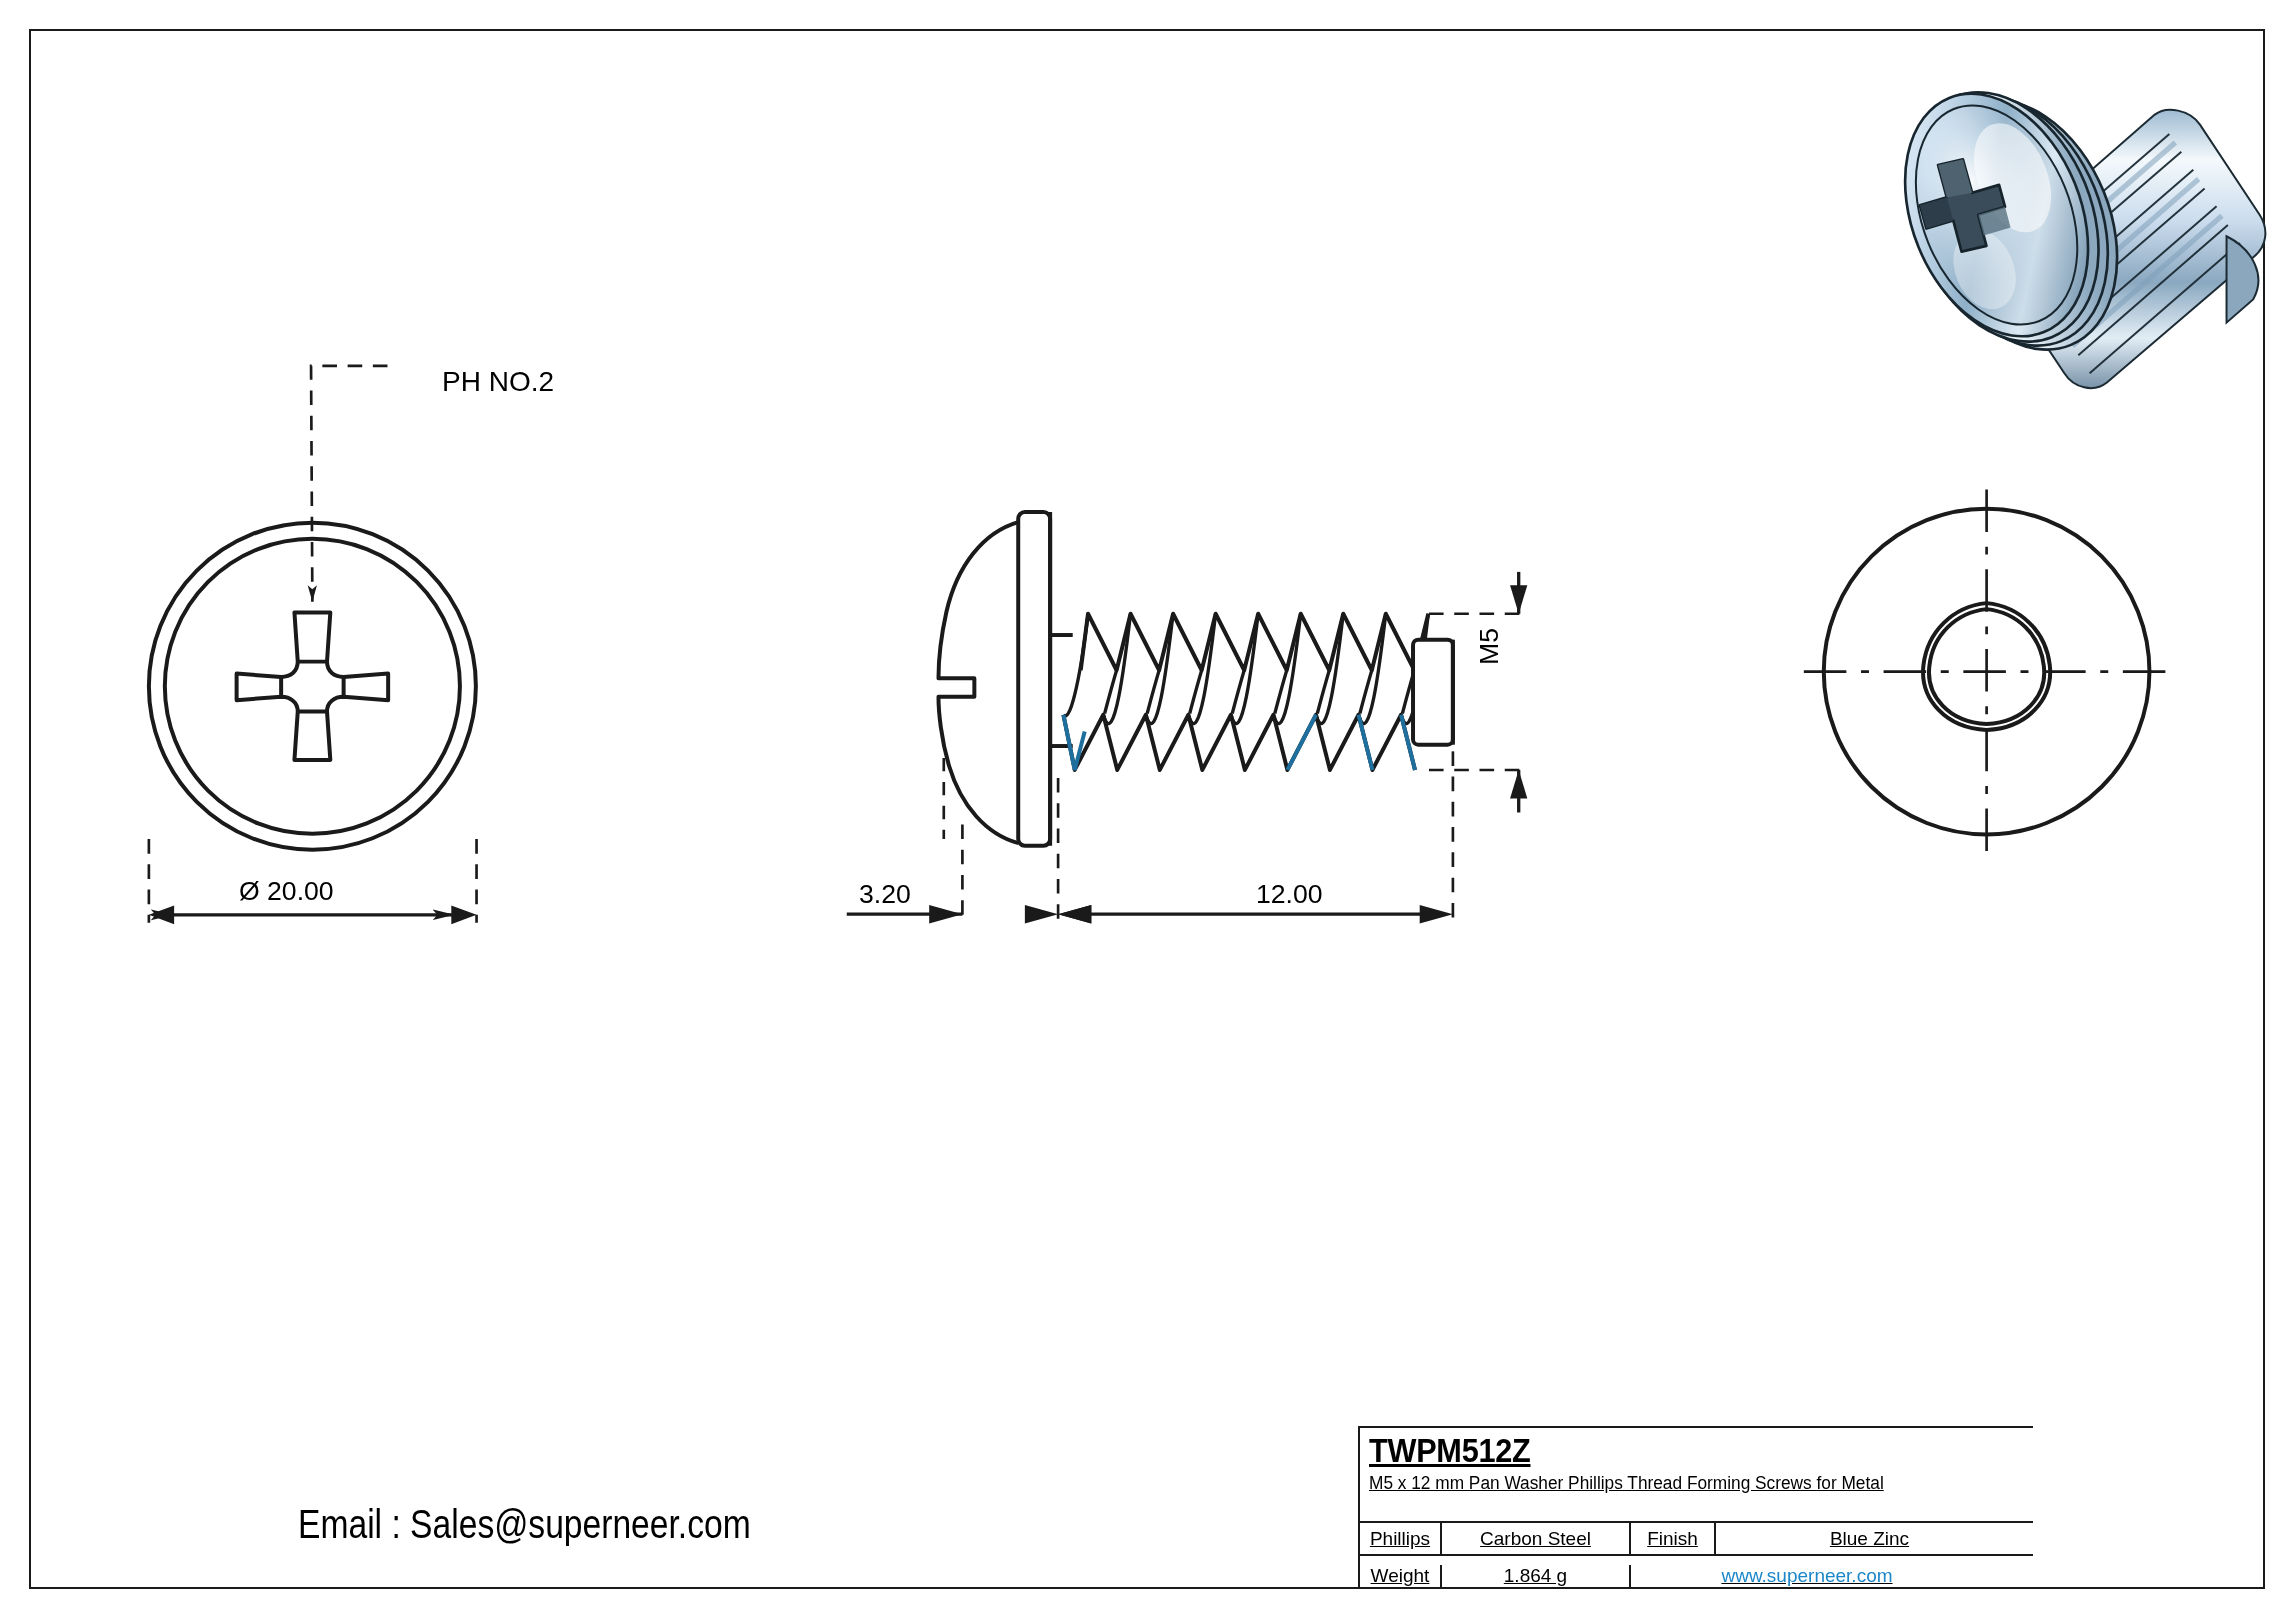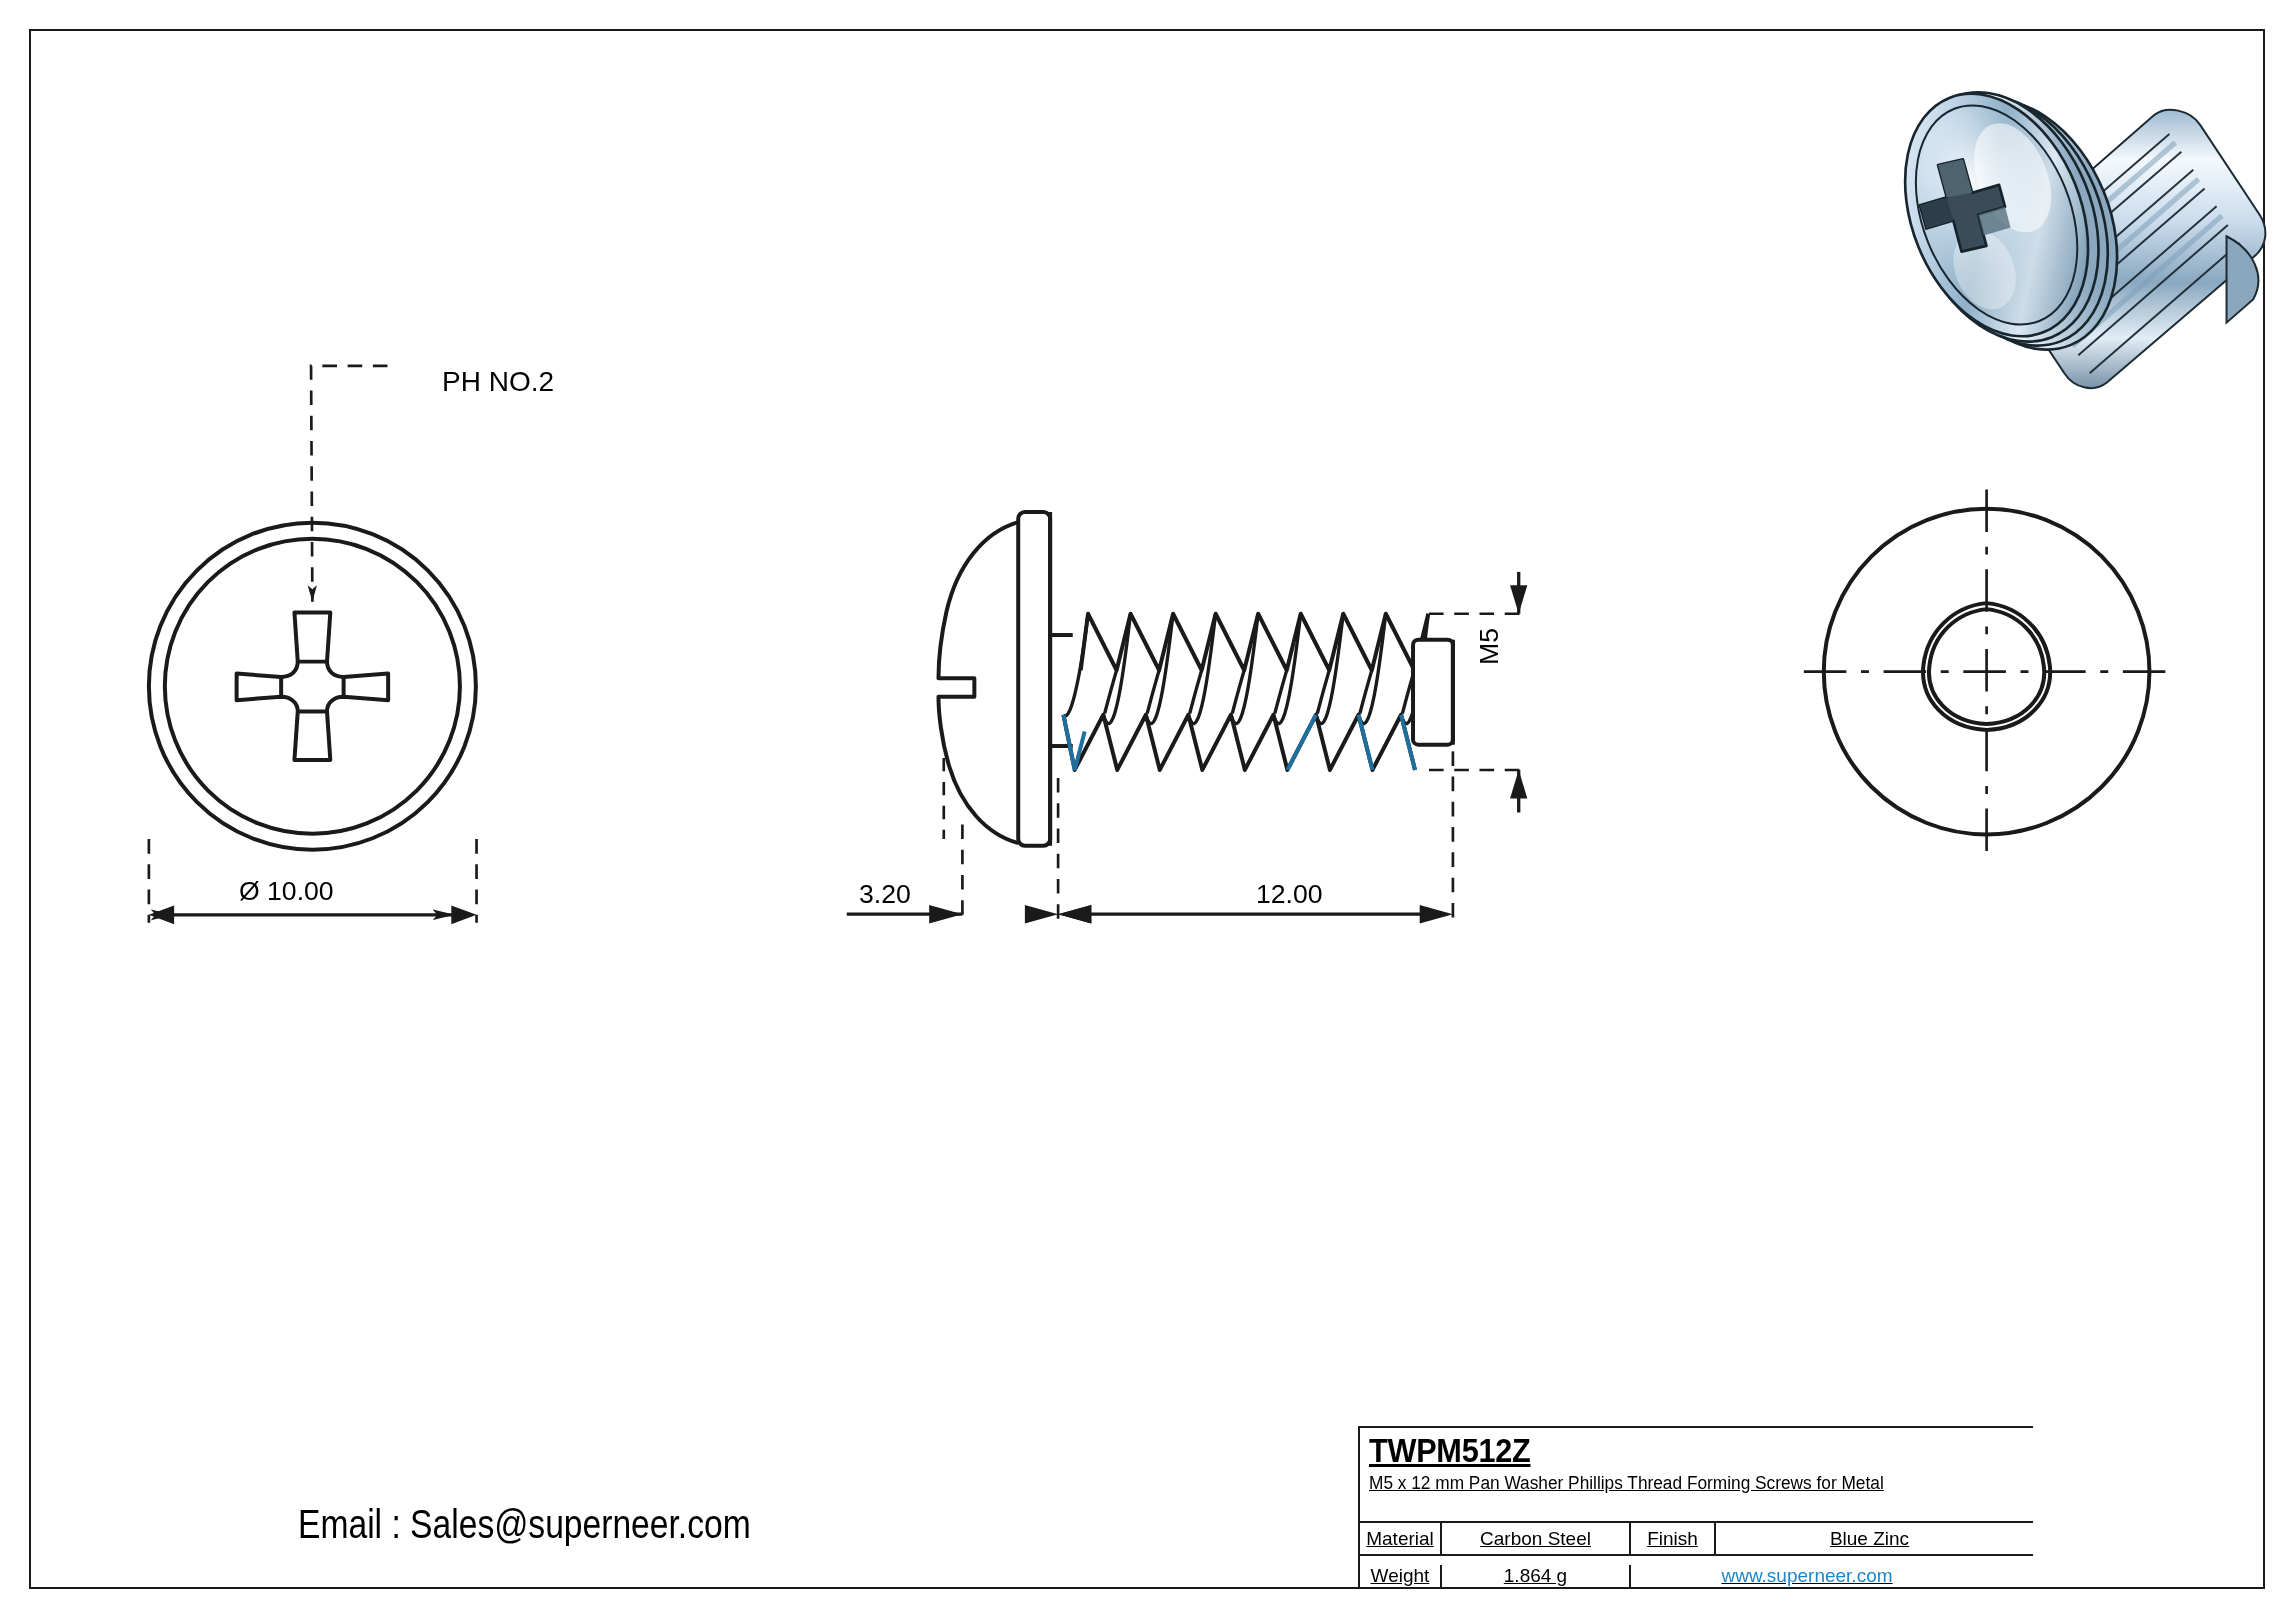--- a/index.html
+++ b/index.html
@@ -432,37 +432,37 @@
                    L 180,322 L 142,316 L 148,268 L 106,264 L 110,228 L 152,232 Z" fill="#3a4c59" stroke="#16232b" stroke-width="4" stroke-linejoin="round"></path>
           <path d="M 158,182 L 196,188 L 190,240 L 152,232 Z" fill="#4e626f"></path>
           <path d="M 110,228 L 152,232 L 148,268 L 106,264 Z" fill="#2d3d49"></path>
           <path d="M 186,274 L 228,278 L 224,310 L 182,306 Z" fill="#58707f" opacity="0.8"></path>
         </g>
       </g>
     </g>
   </svg>
 
   <div class="dim-text" id="note-ph">PH NO.2</div>
-  <div class="dim-text" id="dim-dia">Ø 10.00</div>
+  <div class="dim-text" id="dim-dia">Ø 20.00</div>
   <div class="dim-text" id="dim-320">3.20</div>
   <div class="dim-text" id="dim-1200">12.00</div>
   <div class="dim-text" id="dim-m5">M5</div>
 
   <div id="email-line">Email : Sales@superneer.com</div>
 
   <div id="title-block">
 
     <div id="tb-left">
       <div id="tb-id-area">
         <div id="tb-part-no">TWPM512Z</div>
         <div id="tb-desc">M5 x 12 mm Pan Washer Phillips Thread Forming Screws for Metal</div>
       </div>
 
       <div class="tb-row">
-        <div class="tb-cell c-label">Material</div>
+        <div class="tb-cell c-label">Phillips</div>
         <div class="tb-cell c-value-a">Carbon Steel</div>
         <div class="tb-cell c-label2">Finish</div>
         <div class="tb-cell c-value-b">Blue Zinc</div>
       </div>
 
       <div class="tb-row">
         <div class="tb-cell c-label">Weight</div>
         <div class="tb-cell c-value-a">1.864 g</div>
         <div class="tb-cell c-merged link-text">www.superneer.com</div>
       </div>

